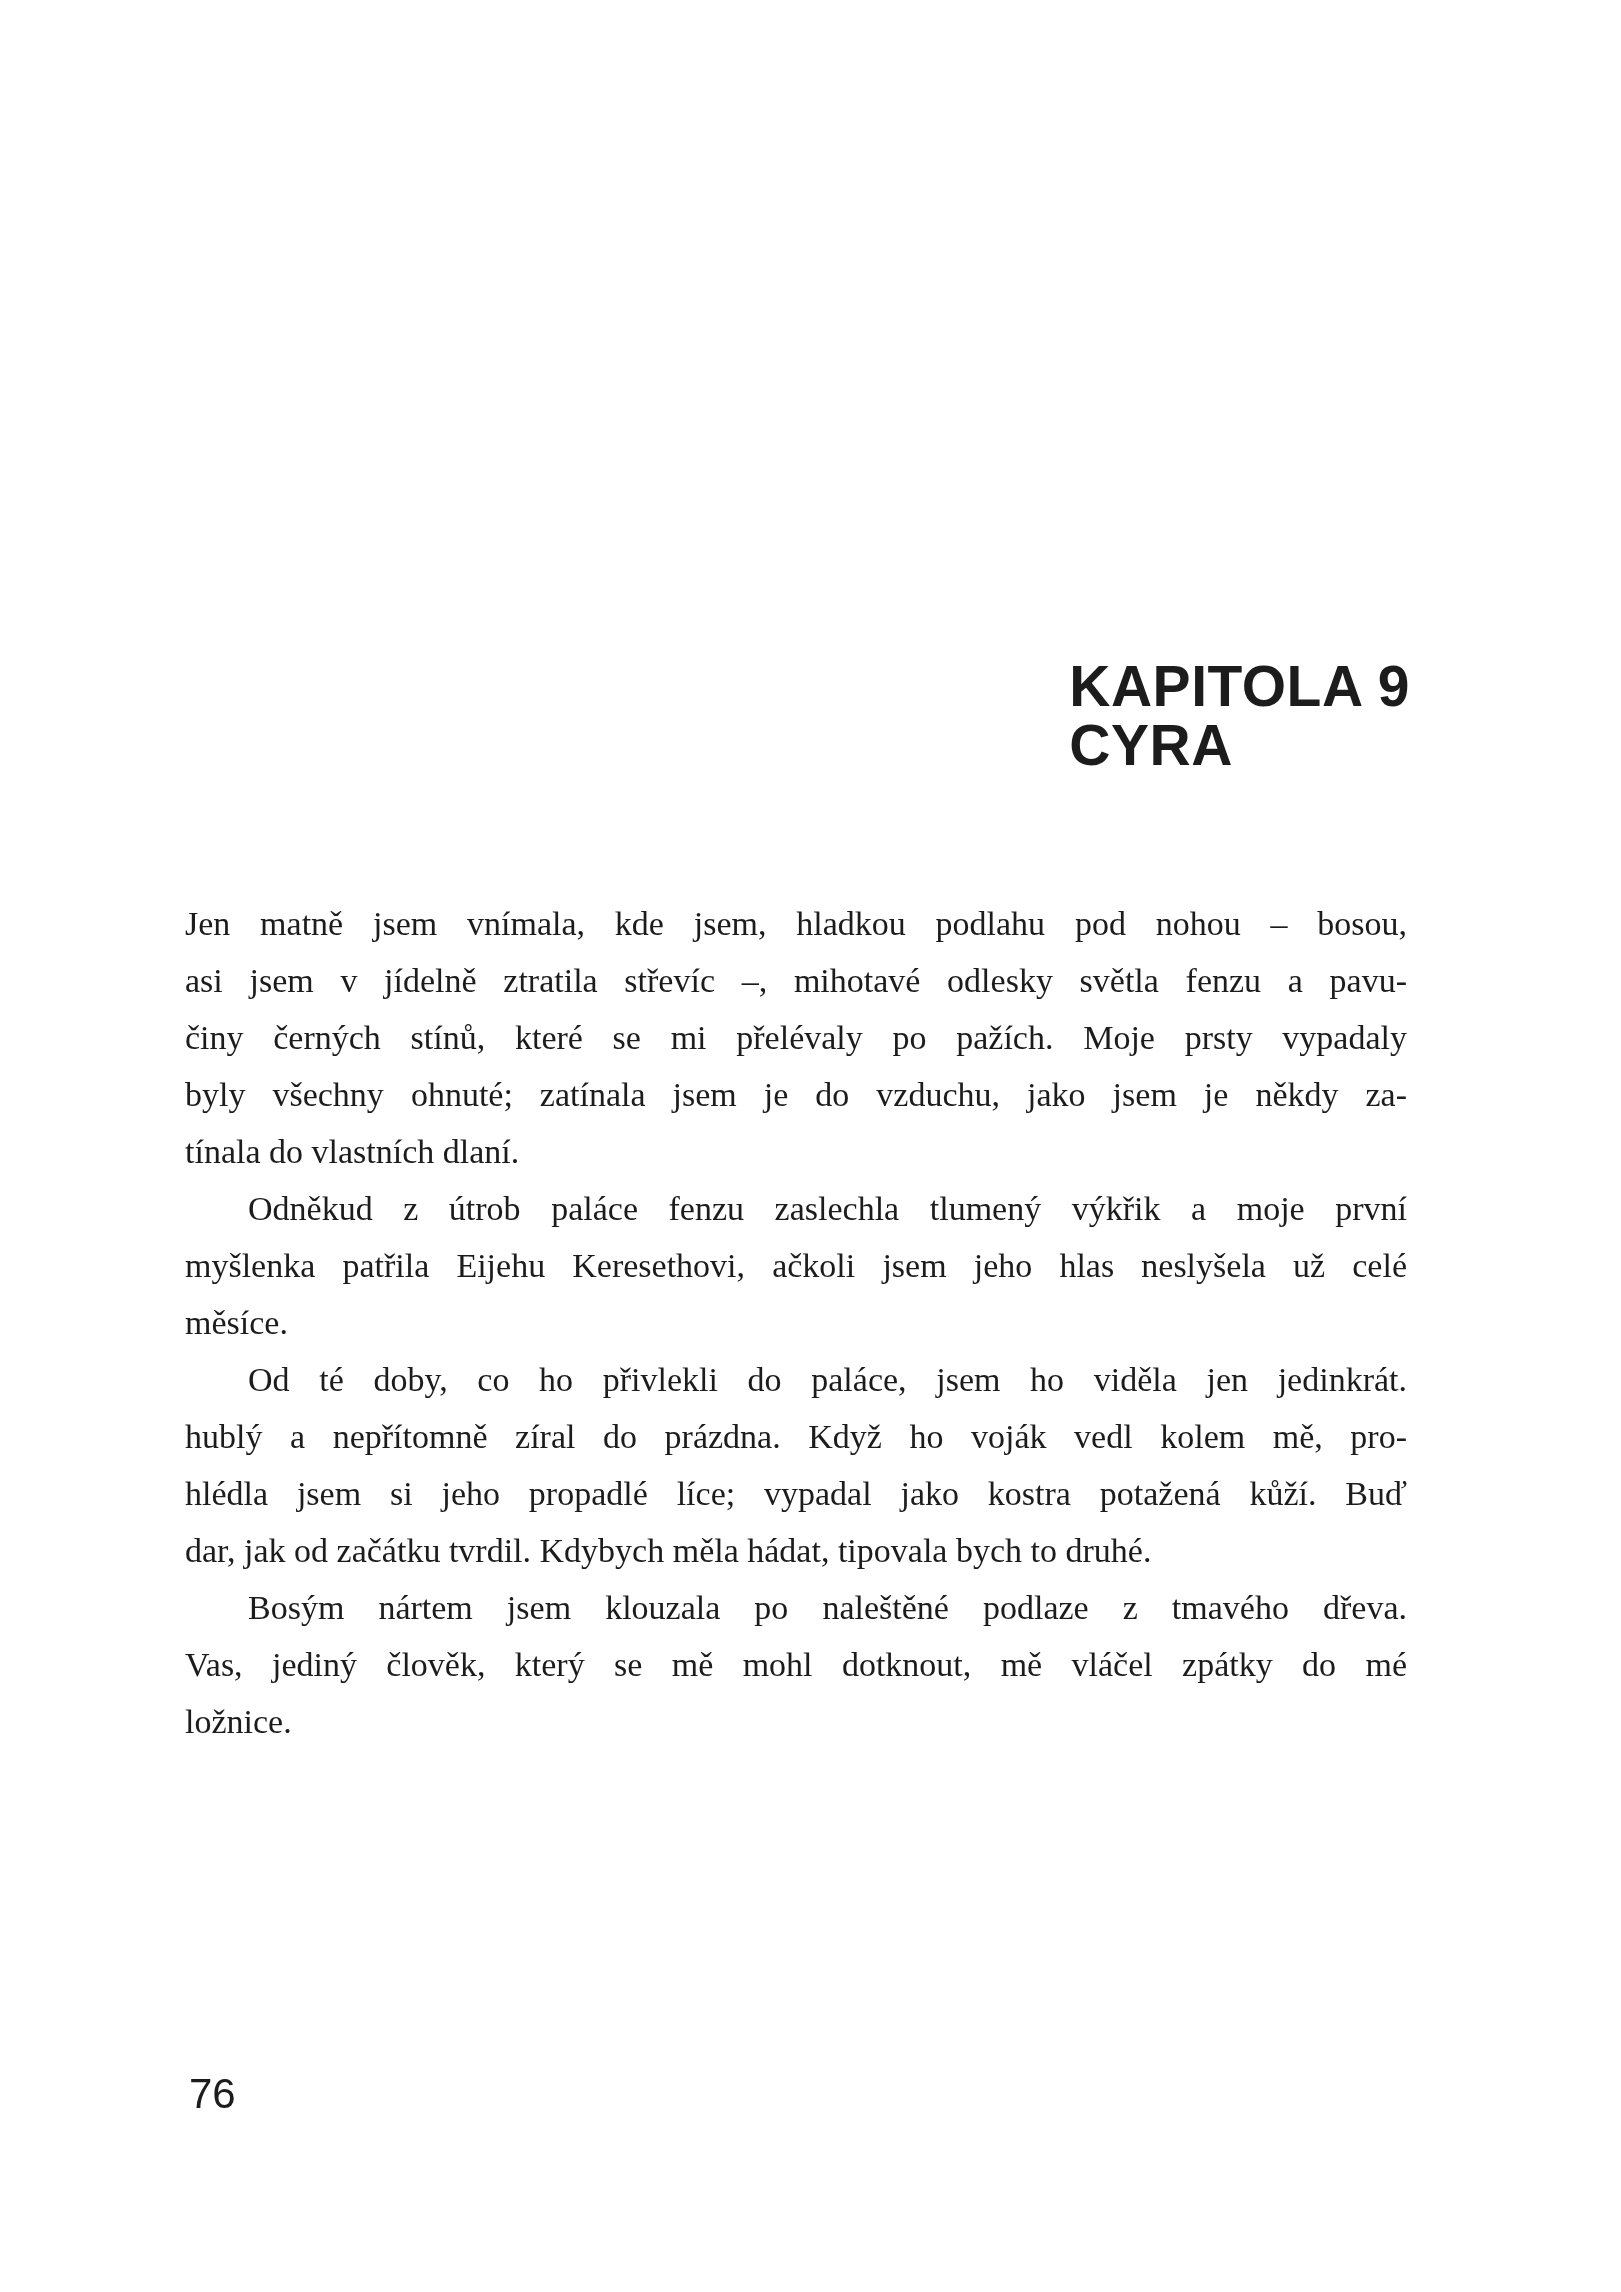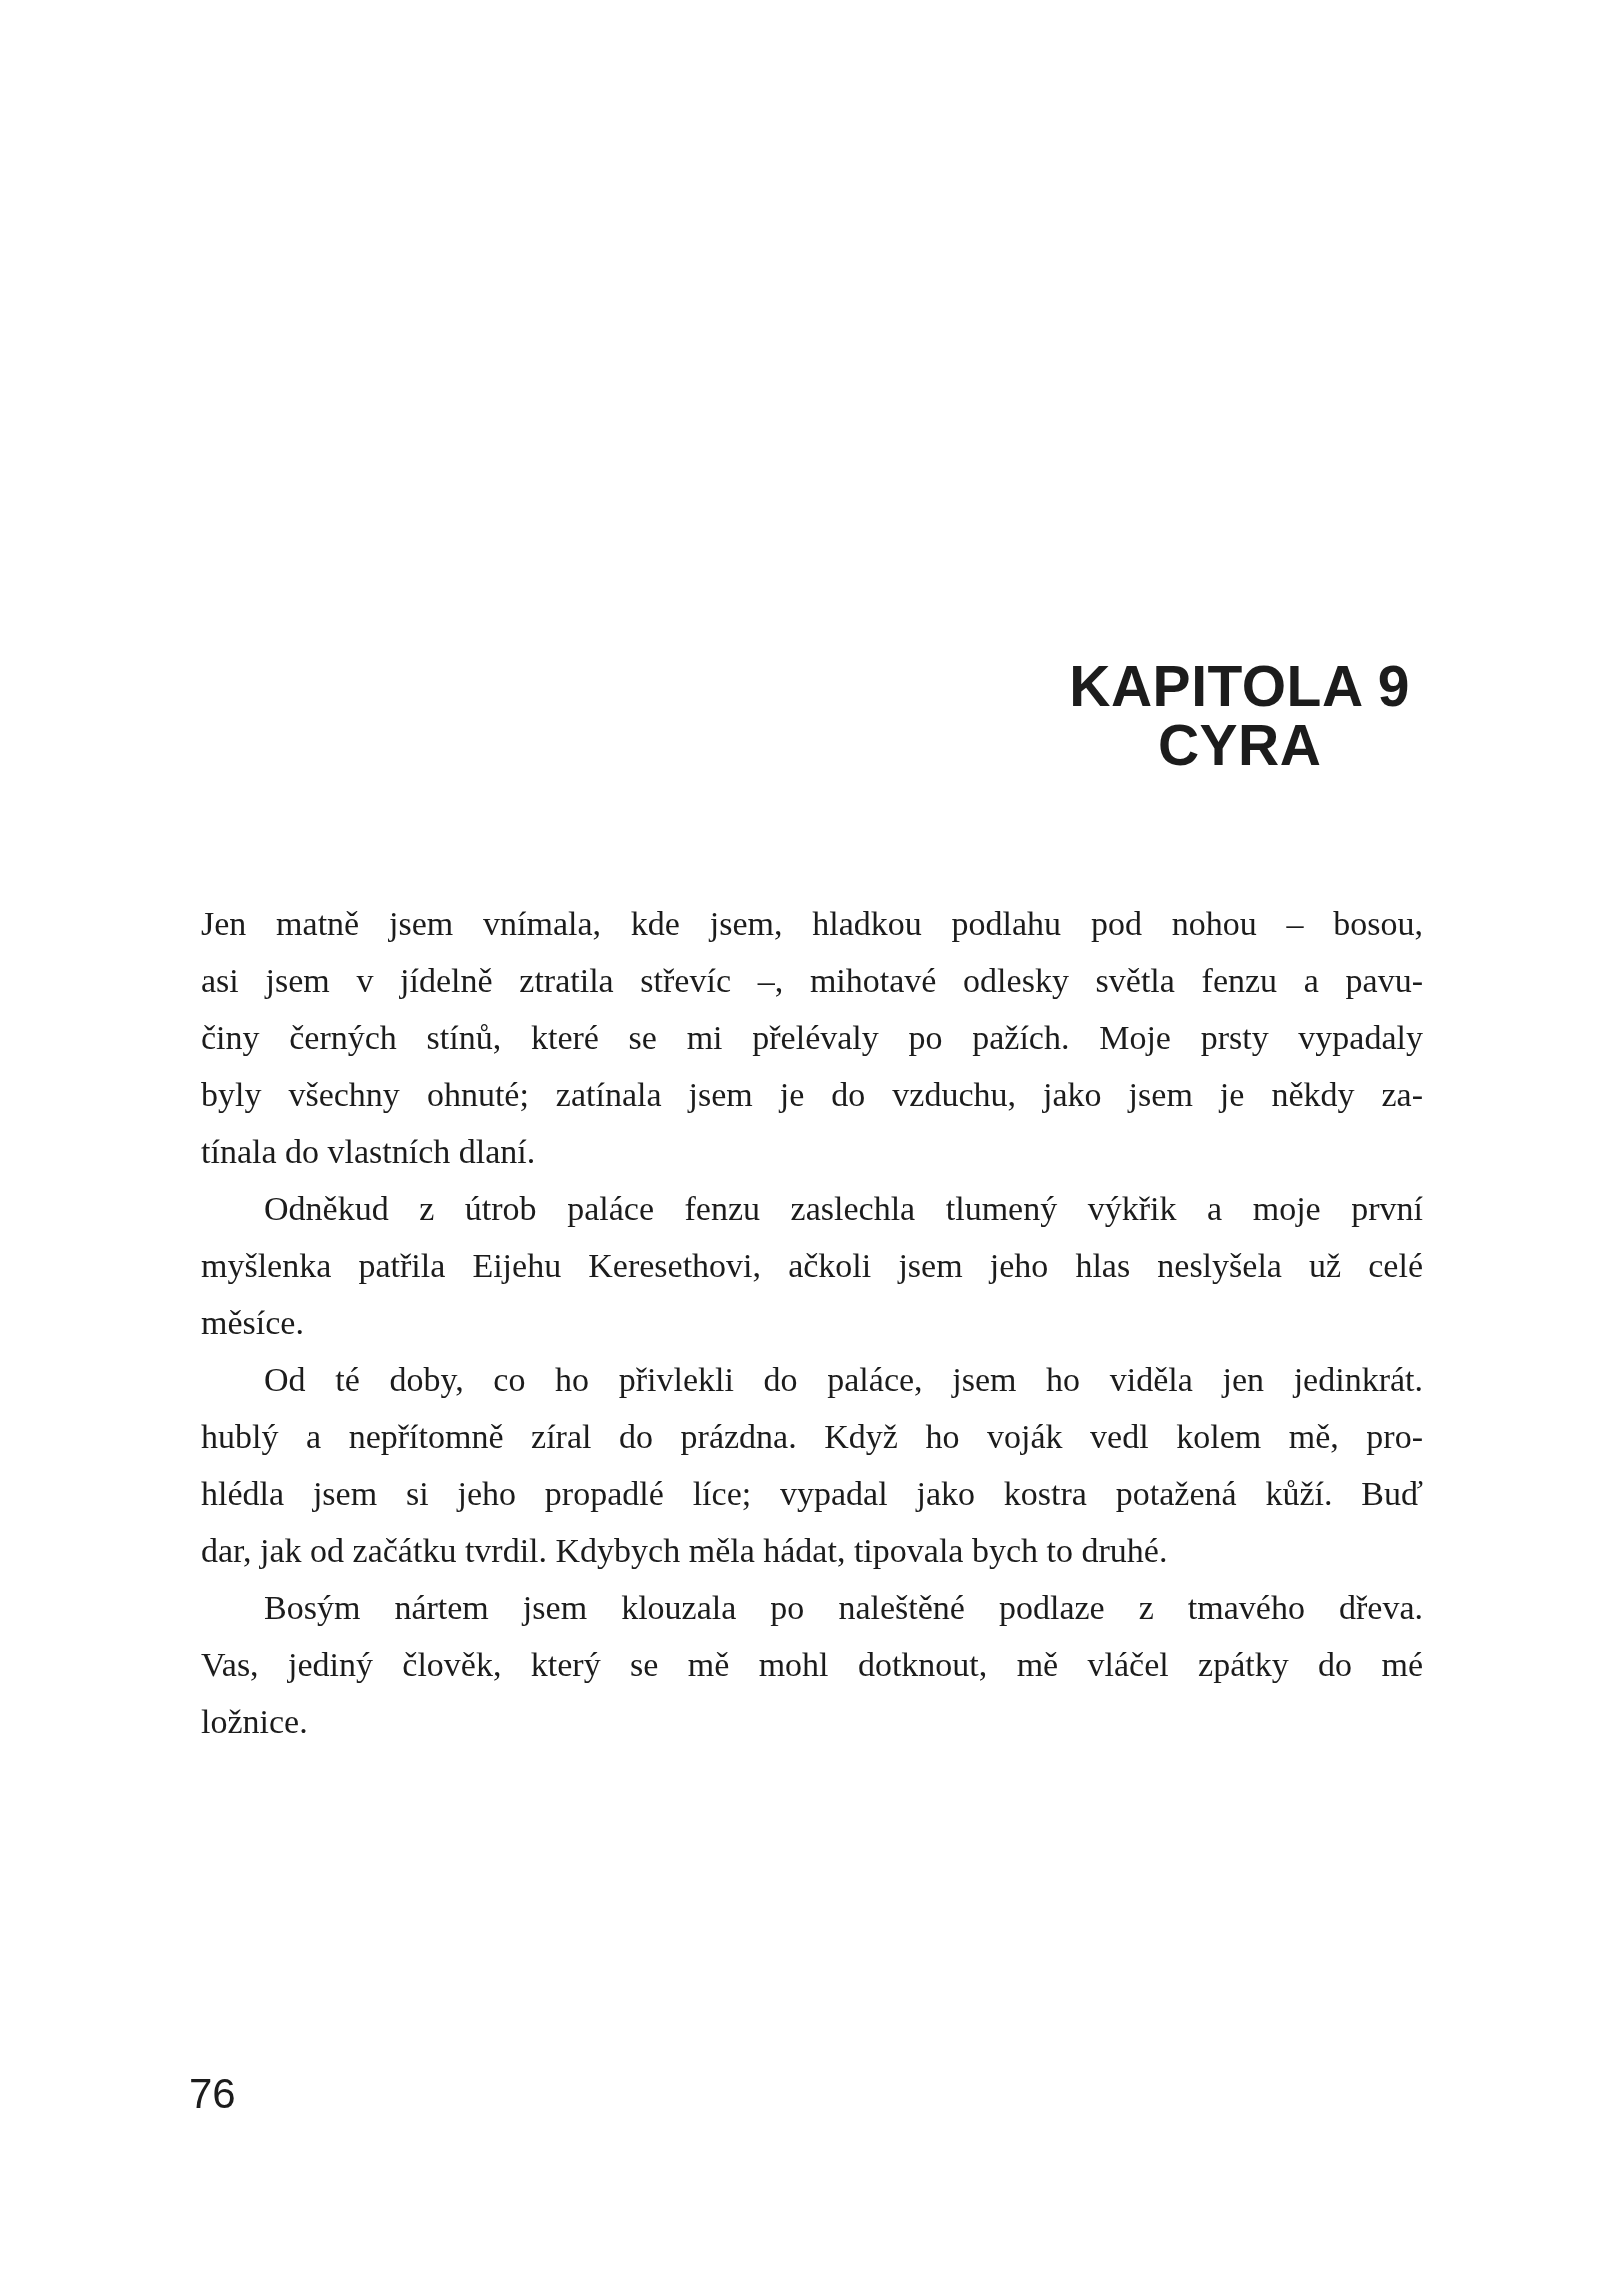--- a/index.html
+++ b/index.html
@@ -14,38 +14,37 @@
     overflow: hidden;
   }
   .page {
     position: absolute;
     inset: 0;
   }
   .chapter-heading {
     position: absolute;
     top: 657px;
     right: 211px;
-    text-align: center;
+    text-align: left;
     font-family: "Liberation Sans", sans-serif;
     font-weight: 700;
     font-size: 57px;
     line-height: 59px;
     letter-spacing: 0.5px;
     color: var(--text-color, #1c1c1c);
     white-space: nowrap;
   }
   .body-text {
     position: absolute;
     top: 895px;
     left: 185px;
     width: 1222px;
     font-family: "Liberation Serif", serif;
     font-size: 34px;
     color: var(--text-color, #1c1c1c);
-    margin-left: 16px;
   }
   .body-text .line {
     height: 57px;
     line-height: 57px;
     text-align: justify;
     text-align-last: justify;
     overflow: hidden;
     white-space: normal;
   }
   .body-text .line.eop {

